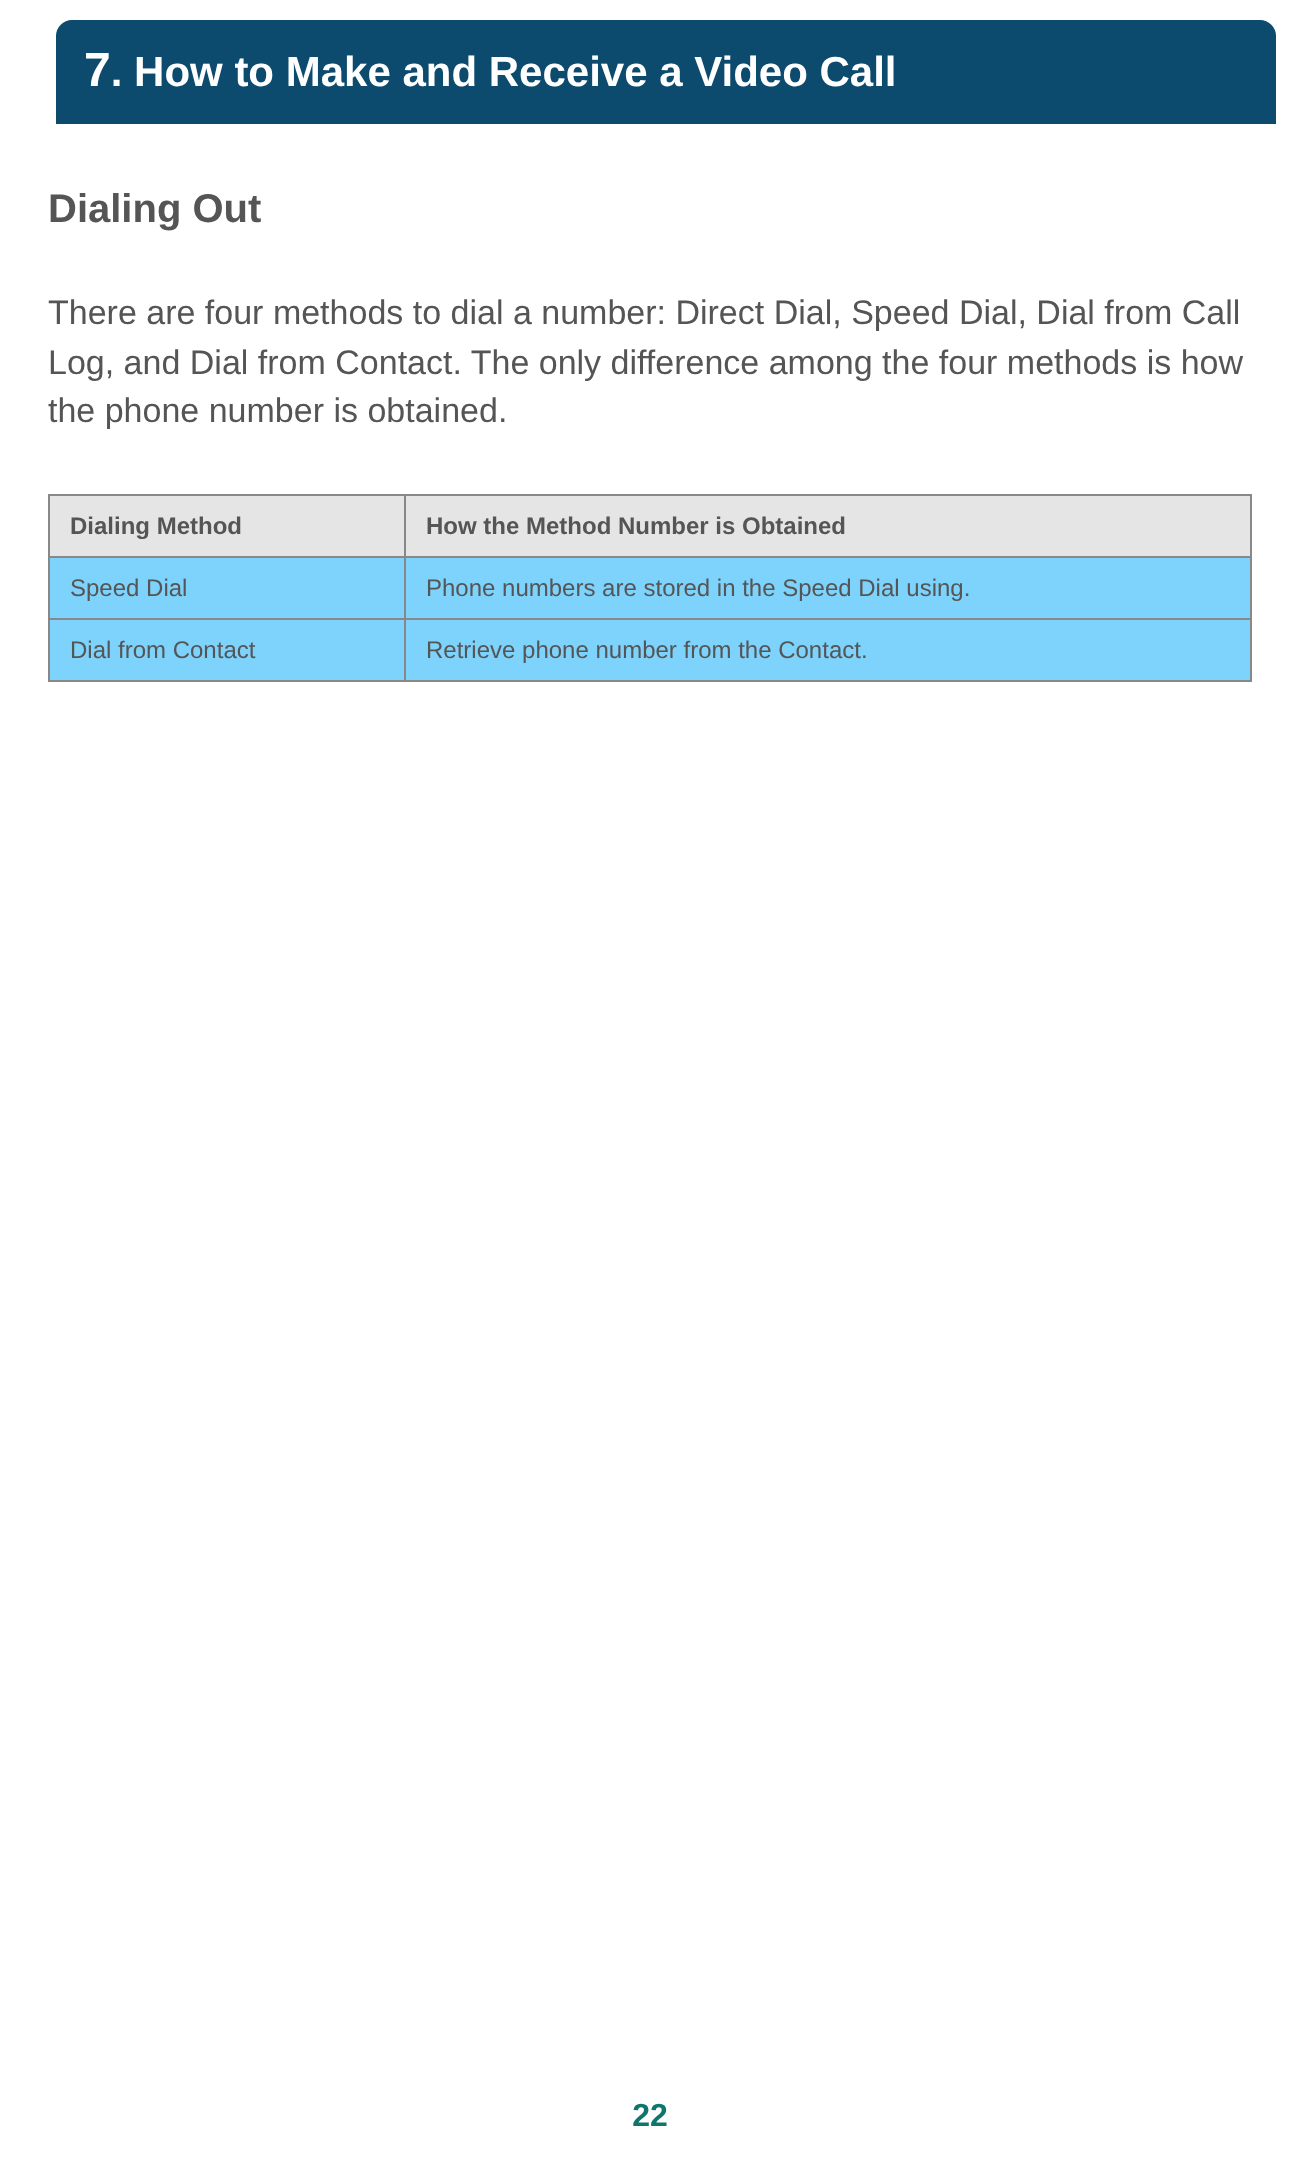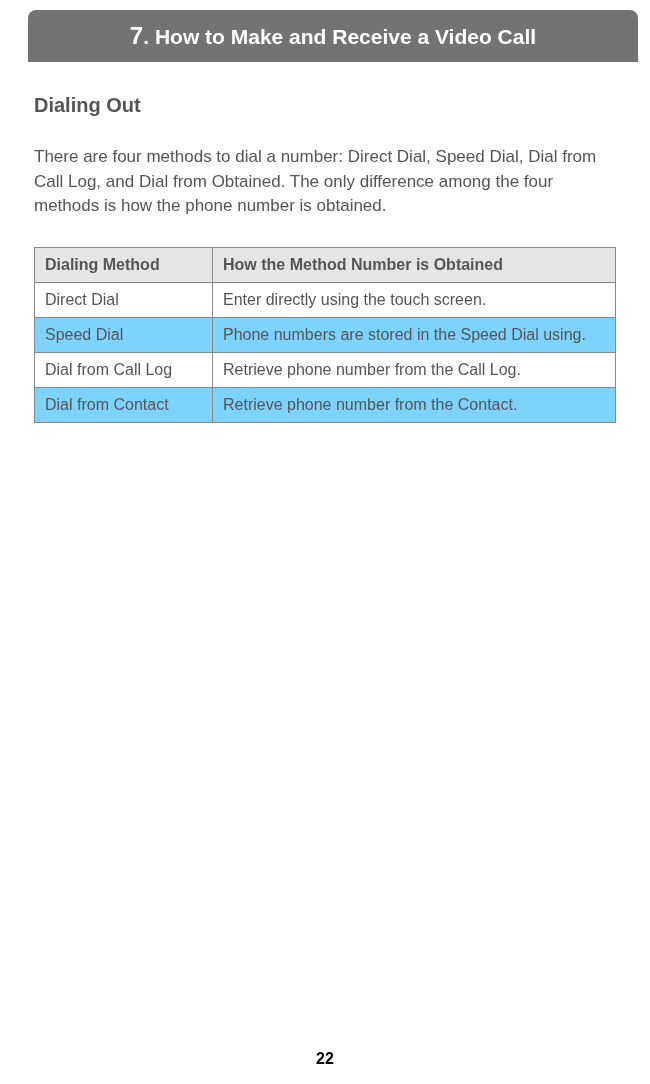--- a/index.html
+++ b/index.html
@@ -9,52 +9,51 @@
     }
     body {
       font-family: Arial, Helvetica, sans-serif;
       width: 650px;
       height: 1084px;
       background: #ffffff;
       position: relative;
       color: #4a4a4a;
     }
     .section-header {
-      background: #737373;
+      background: #0c4a6e;
       color: #ffffff;
       padding: 12px 14px;
       margin: 10px 12px 0 28px;
       border-radius: 8px 8px 0 0;
       font-size: 21px;
       font-weight: bold;
-      text-align: center;
     }
     .section-header .chapter-num {
       font-size: 24px;
     }
     .content {
-      padding: 0 34px;
+      padding: 0 24px;
     }
     .subsection-title {
       color: #555555;
       font-size: 20px;
       font-weight: bold;
       margin-top: 32px;
       margin-bottom: 28px;
     }
     .body-text {
       color: #555555;
       font-size: 17px;
       line-height: 1.45;
       margin-bottom: 28px;
     }
     table.dial-table {
       width: 100%;
       border-collapse: collapse;
-      font-size: 16px;
+      font-size: 12px;
       color: #555555;
     }
     table.dial-table th,
     table.dial-table td {
       border: 1px solid #888888;
       padding: 8px 10px;
       text-align: left;
       vertical-align: top;
     }
     table.dial-table th {
@@ -68,53 +67,45 @@
       background: #7dd3fc;
     }
     .page-number {
       position: absolute;
       bottom: 16px;
       left: 0;
       right: 0;
       text-align: center;
       font-size: 16px;
       font-weight: bold;
-      color: #000000;
+      color: #0f766e;
     }
   </style>
 </head>
 <body>
 
 <div class="section-header">
   <span class="chapter-num">7</span><span>. How to Make and Receive a Video Call</span>
 </div>
 
 <div class="content">
   <div class="subsection-title">Dialing Out</div>
-  <div class="body-text">There are four methods to dial a number: Direct Dial, Speed Dial, Dial from Call Log, and Dial from Obtained. The only difference among the four methods is how the phone number is obtained.</div>
+  <div class="body-text">There are four methods to dial a number: Direct Dial, Speed Dial, Dial from Call Log, and Dial from Contact. The only difference among the four methods is how the phone number is obtained.</div>
 
   <table class="dial-table">
     <thead>
       <tr>
         <th class="col-method">Dialing Method</th>
         <th>How the Method Number is Obtained</th>
       </tr>
     </thead>
     <tbody>
-      <tr>
-        <td>Direct Dial</td>
-        <td>Enter directly using the touch screen.</td>
-      </tr>
       <tr class="shaded">
         <td>Speed Dial</td>
         <td>Phone numbers are stored in the Speed Dial using.</td>
-      </tr>
-      <tr>
-        <td>Dial from Call Log</td>
-        <td>Retrieve phone number from the Call Log.</td>
       </tr>
       <tr class="shaded">
         <td>Dial from Contact</td>
         <td>Retrieve phone number from the Contact.</td>
       </tr>
     </tbody>
   </table>
 </div>
 
 <div class="page-number">22</div>

